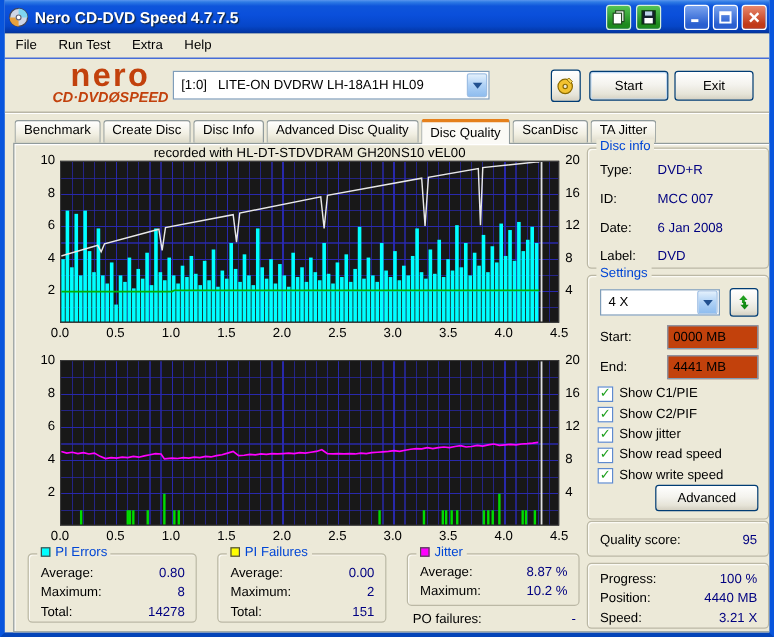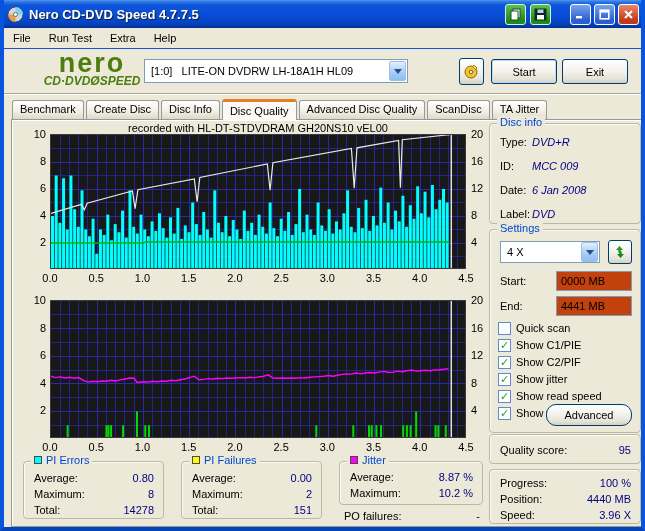--- a/index.html
+++ b/index.html
@@ -19,21 +19,21 @@
   .tb-blue  { background:linear-gradient(180deg,#7AA4EF,#2A5FD0 80%); }
   .tb-red   { background:linear-gradient(180deg,#E8886C,#C13A19 80%); }
   .tb-gap { width:12px; }
   
   .menubar { position:absolute; top:28px; left:0; width:643px; height:21px; background:#ECE9D8;
              display:flex; align-items:center; border-bottom:1px solid #1d4ed8; }
   .menu-item { font-size:11px; color:#000; padding:3px 9px; }
   
   .header { position:absolute; top:50px; left:0; width:637px; height:44px; background:#ECE9D8;
             border-bottom:1px solid #ACA899; box-shadow:0 1px 0 #fff; }
-  .logo { position:absolute; left:28px; top:1px; width:120px; text-align:center; color:#4d7c0f; }
+  .logo { position:absolute; left:28px; top:1px; width:120px; text-align:center; color:#c2410c; }
   .logo-1 { font-size:27px; font-weight:bold; letter-spacing:2px; line-height:24px; }
   .logo-2 { font-size:12px; font-weight:bold; font-style:italic; letter-spacing:0px; line-height:12px; }
   .combo { position:absolute; left:140px; top:9px; width:264px; height:24px; background:#fff;
            border:1px solid #7F9DB9; display:flex; align-items:center; }
   .combo-text { flex:1; font-size:11px; padding-left:6px; color:#000; white-space:pre; }
   .combo-arrow { width:17px; height:20px; margin:1px; border-radius:2px;
     background:linear-gradient(180deg,#E3F0FC,#AFD1F5 50%,#8FBDEF); border:1px solid #9DBEE4;
     display:flex; align-items:center; justify-content:center; }
   .tri-down { width:0; height:0; border-left:4px solid transparent; border-right:4px solid transparent; border-top:5px solid #21508F; }
   .tool-btn { position:absolute; left:455px; top:8px; width:25px; height:27px; }
@@ -57,32 +57,32 @@
   .yl span, .yr span, .xl span { position:absolute; font-size:11px; color:#000; }
   .yl span { width:32px; text-align:right; left:0; }
   .yr span { left:457px; }
   .xl span { transform:translateX(-50%); }
   
   .gbox { position:absolute; border:1px solid #BBB8A5; border-radius:4px; background:#ECE9D8; box-shadow:inset 1px 1px 0 #FBFAF4; }
   .gbox-caption { position:absolute; top:-8px; left:7px; background:#ECE9D8; padding:0 3px; font-size:11px; color:#0046D5; display:flex; align-items:center; gap:4px; white-space:nowrap; }
   .swatch { width:8px; height:8px; border:1px solid #4A4A4A; display:inline-block; }
   .kv-row { position:absolute; left:10px; right:9px; font-size:11px; color:#000; }
   .kv-val { position:absolute; right:0; color:#000080; }
-  .kv-val-left { position:absolute; left:32px; color:#000080;font-style:italic; }
+  .kv-val-left { position:absolute; left:48px; color:#000080; }
   
   .mini-combo { position:absolute; left:10px; top:11px; width:100px; height:22px; background:#fff; border:1px solid #7F9DB9; display:flex; align-items:center; }
   .refresh-btn { position:absolute; left:118px; top:10px; width:24px; height:24px; }
   .field { position:absolute; left:66px; width:76px; height:20px; border:1px solid #7F9DB9; background:#c2410c; font-size:11px; padding:2px 4px; color:#000; font-family:"Liberation Sans","DejaVu Sans",sans-serif; }
   .field-label { position:absolute; left:10px; font-size:11px; color:#000; }
   #checkbox-list { position:absolute; left:8px; top:90px; right:6px; }
   .cb-row { display:flex; align-items:center; height:16px; margin-bottom:1px; }
   .cb-box { width:13px; height:13px; background:#fff; border:1px solid #5E8ACE; margin-right:5px;
     font-size:11px; font-weight:bold; color:#21A121; line-height:11px; text-align:center; }
   .cb-label { font-size:11px; color:#000; }
-  .btn-advanced { position:absolute; left:56px; top:174px; width:86px; height:22px;border-radius:10px; }
+  .btn-advanced { position:absolute; left:56px; top:174px; width:86px; height:22px; }
 </style>
 </head>
 <body>
 
 <div id="window">
 
   <div class="titlebar">
     <svg class="win-icon" viewBox="0 0 17 17">
       <circle cx="8.5" cy="8.5" r="7.5" fill="#cfd6e6" stroke="#445"></circle>
       <path d="M8.5 1 A7.5 7.5 0 0 1 16 8.5 L11 8.5 A2.5 2.5 0 0 0 8.5 6 Z" fill="#7fd4f0"></path>
@@ -150,22 +150,22 @@
       </svg>
     </div>
     <button class="btn-start xpbtn">Start</button>
     <button class="btn-exit xpbtn">Exit</button>
   </div>
 
   <div class="tabstrip" id="tabstrip">
       <div class="tab">Benchmark</div>
       <div class="tab">Create Disc</div>
       <div class="tab">Disc Info</div>
+      <div class="tab">Advanced Disc Quality</div>
       <div class="tab active">Disc Quality</div>
-      <div class="tab">Advanced Disc Quality</div>
       <div class="tab">ScanDisc</div>
       <div class="tab">TA Jitter</div>
     </div>
 
   <div class="tabpage">
     <div class="chart-title">recorded with HL-DT-STDVDRAM GH20NS10  vEL00</div>
 
     <div class="chart-block" style="top:14px;height:165px;">
       <div class="yl" id="c0-yl">
           <span style="top: -6px;">10</span>
@@ -499,21 +499,21 @@
       <div class="kv-row" style="top:25px"><span>Maximum:</span><span class="kv-val">10.2 %</span></div>
     </div>
     <div class="kv-row" style="left:332px;top:390px;width:138px;">
       <span>PO failures:</span>
       <span class="kv-val" style="right:2px">-</span>
     </div>
 
     <div class="gbox" style="left:477px;top:3px;width:152px;height:101px;">
       <div class="gbox-caption">Disc info</div>
       <div class="kv-row" style="top:12px"><span>Type:</span><span class="kv-val-left">DVD+R</span></div>
-      <div class="kv-row" style="top:36px"><span>ID:</span><span class="kv-val-left">MCC 009</span></div>
+      <div class="kv-row" style="top:36px"><span>ID:</span><span class="kv-val-left">MCC 007</span></div>
       <div class="kv-row" style="top:60px"><span>Date:</span><span class="kv-val-left">6 Jan 2008</span></div>
       <div class="kv-row" style="top:84px"><span>Label:</span><span class="kv-val-left">DVD</span></div>
     </div>
 
     <div class="gbox" style="left:477px;top:109px;width:152px;height:204px;">
       <div class="gbox-caption">Settings</div>
       <div class="mini-combo">
         <span class="combo-text">4 X</span>
         <span class="combo-arrow">
             <span class="tri-down"></span>
@@ -525,24 +525,20 @@
             <rect x="5.3" y="4" width="2.4" height="3.5" fill="#1F9E1F"></rect>
           <polygon points="11,9 7.5,13 4,9" fill="#128A12"></polygon>
             <rect x="6.3" y="6.5" width="2.4" height="3.5" fill="#128A12"></rect>
         </svg>
       </div>
       <span class="field-label" style="top:45px">Start:</span>
       <input class="field" style="top: 41px;" value="0000 MB">
       <span class="field-label" style="top:70px">End:</span>
       <input class="field" style="top: 66px;" value="4441 MB">
       <div id="checkbox-list">
-          <div class="cb-row">
-            <span class="cb-box"></span>
-            <span class="cb-label">Quick scan</span>
-          </div>
           <div class="cb-row">
             <span class="cb-box">✓</span>
             <span class="cb-label">Show C1/PIE</span>
           </div>
           <div class="cb-row">
             <span class="cb-box">✓</span>
             <span class="cb-label">Show C2/PIF</span>
           </div>
           <div class="cb-row">
             <span class="cb-box">✓</span>
@@ -563,16 +559,16 @@
     <div class="gbox" style="left:477px;top:314px;width:152px;height:30px;">
       <div class="kv-row" style="top:9px">
         <span>Quality score:</span>
         <span class="kv-val">95</span>
       </div>
     </div>
 
     <div class="gbox" style="left:477px;top:349px;width:152px;height:55px;">
       <div class="kv-row" style="top:7px"><span>Progress:</span><span class="kv-val">100 %</span></div>
       <div class="kv-row" style="top:23px"><span>Position:</span><span class="kv-val">4440 MB</span></div>
-      <div class="kv-row" style="top:39px"><span>Speed:</span><span class="kv-val">3.96 X</span></div>
+      <div class="kv-row" style="top:39px"><span>Speed:</span><span class="kv-val">3.21 X</span></div>
     </div>
   </div>
 </div>
 
 </body></html>

